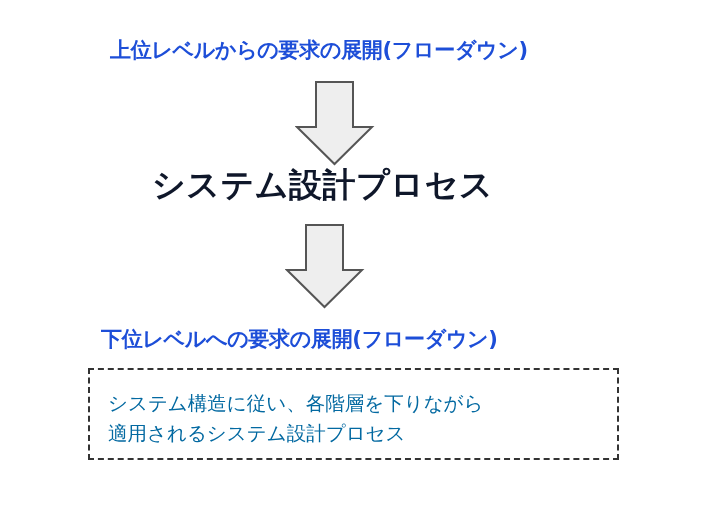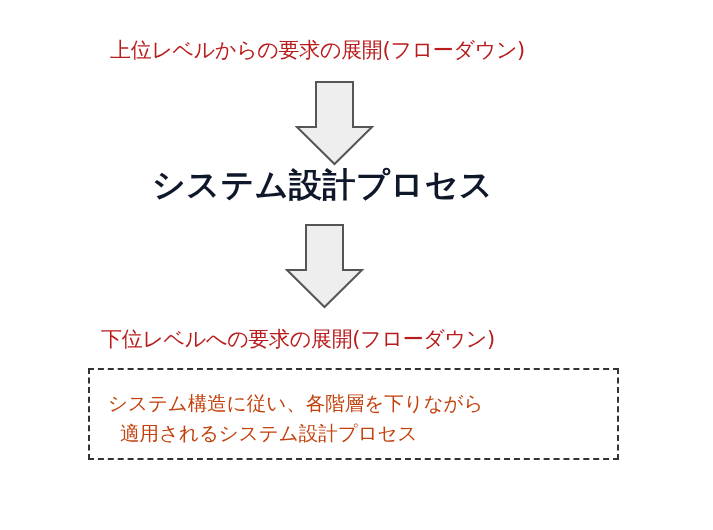--- a/index.html
+++ b/index.html
@@ -1,29 +1,29 @@
 <!DOCTYPE html>
 <html><head>
   <meta charset="utf-8">
   <style>
     html, body { margin: 0; padding: 0; background: #ffffff; }
     body { width: 713px; height: 530px; position: relative; overflow: hidden;
            font-family: "DejaVu Sans", "Liberation Sans", sans-serif; }
     .abs { position: absolute; }
-    .heading { color: #b91c1c; font-weight: normal; font-size: 21px; white-space: nowrap; letter-spacing: -0.3px; }
+    .heading { color: #1d4ed8; font-weight: bold; font-size: 21px; white-space: nowrap; letter-spacing: -0.3px; }
     #top-heading { left: 110px; top: 36px; }
     #bottom-heading { left: 101px; top: 325px; }
     #process-title { left: 152px; top: 163px; color: #0f172a; font-weight: bold; font-size: 33px; white-space: nowrap; letter-spacing: 0.5px; }
     .arrow svg { display: block; }
     #arrow-1 { left: 295px; top: 80px; }
     #arrow-2 { left: 285px; top: 223px; }
     #desc-box { left: 88px; top: 368px; width: 531px; height: 92px; border: 2px dashed #333333; box-sizing: border-box; }
-    .desc-line { position: absolute; left: 18px; color: #c2410c; font-size: 19.5px; white-space: nowrap; }
+    .desc-line { position: absolute; left: 18px; color: #0369a1; font-size: 19.5px; white-space: nowrap; }
     #desc-line-1 { top: 20px; }
-    #desc-line-2 { top: 50px; margin-left: 12px; }
+    #desc-line-2 { top: 50px; }
   </style>
 </head>
 <body>
 
 <div class="abs heading" id="top-heading">上位レベルからの要求の展開(フローダウン)</div>
 
 <div class="abs arrow" id="arrow-1">
   <svg width="80" height="86" viewBox="0 0 80 86">
     <polygon points="21,2 58,2 58,47 77,47 39.5,84 2,47 21,47" fill="#eeeeee" stroke="#555555" stroke-width="2" stroke-linejoin="miter"></polygon>
   </svg>

